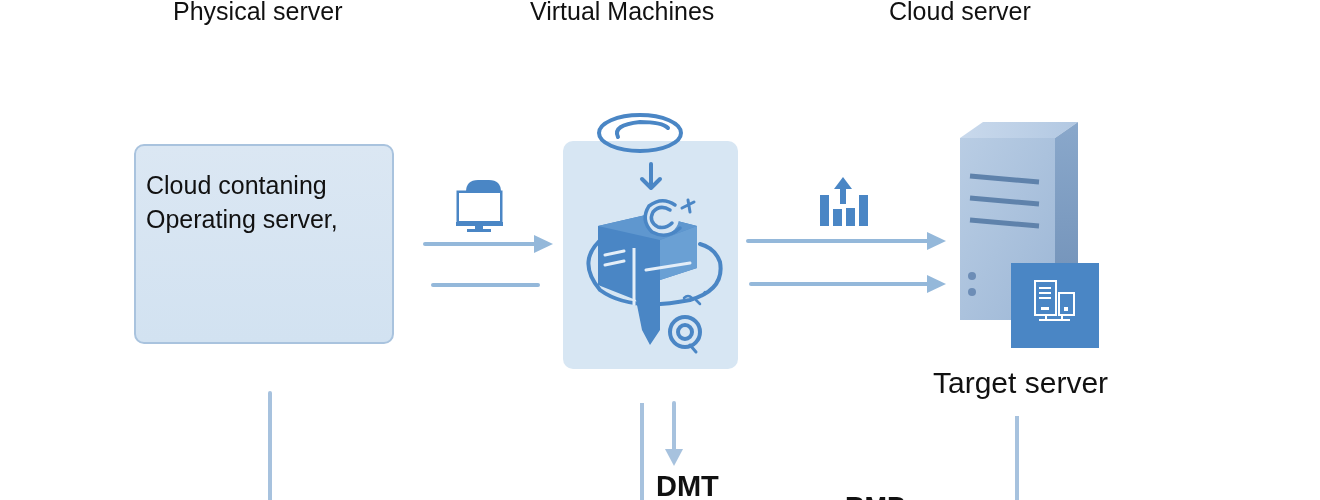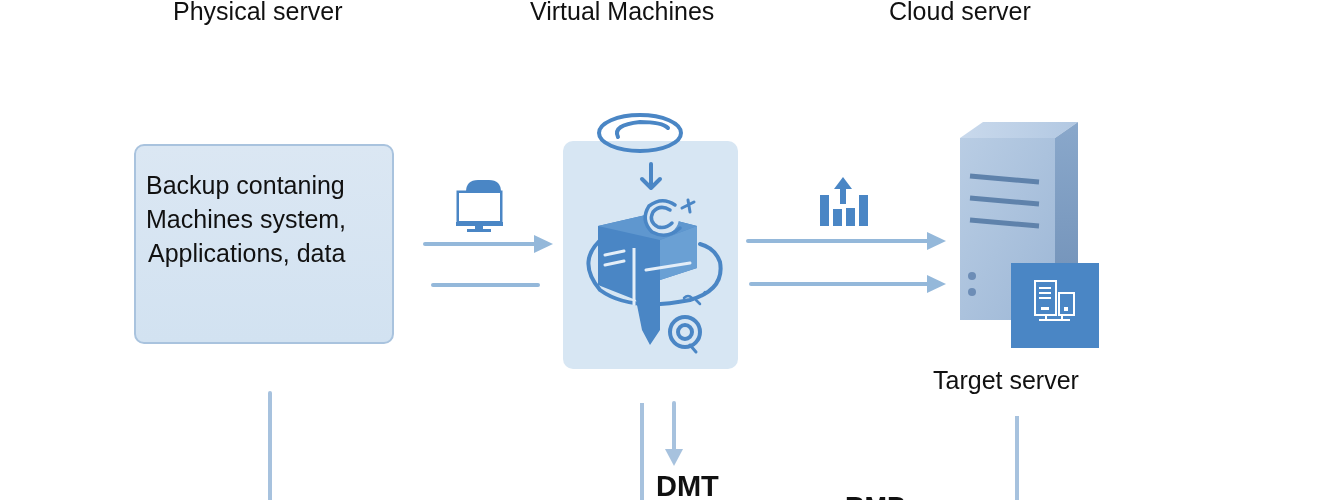--- a/index.html
+++ b/index.html
@@ -16,37 +16,36 @@
     background:linear-gradient(180deg,#dbe7f3 0%,#d2e2f1 100%);
     border:2px solid #a9c3de; border-radius:10px; box-sizing:border-box;
   }
   .src-text {
     left:146px; top:168px; font-size:25px; line-height:34px; color:#111;
   }
   .vm-panel {
     left:563px; top:141px; width:175px; height:228px;
     background:#d7e6f3; border-radius:10px;
   }
-  .target-label { left:933px; top:366px; font-size:25px; white-space:nowrap; }
+  .target-label { left:933px; top:366px; font-size:30px; white-space:nowrap; }
   .dmt-label { left:656px; top:470px; font-size:29px; font-weight:bold; }
   .rmp-label { left:845px; top:492px; font-size:27px; font-weight:bold; height:8px; overflow:hidden; }
   svg { position:absolute; left:0; top:0; }
 </style>
 </head>
 <body>
 
 <div class="abs col-title" style="left:173px;">Physical server</div>
 <div class="abs col-title" style="left:530px;">Virtual Machines</div>
 <div class="abs col-title" style="left:889px;">Cloud server</div>
 
 <div class="abs src-box"></div>
 <div class="abs src-text">
-  <div>Backup contaning</div>
-  <div>Machines system,</div>
-  <div style="padding-left:2px">Applications, data</div>
+  <div>Cloud contaning</div>
+  <div>Operating server,</div>
 </div>
 
 <div class="abs vm-panel"></div>
 
 <svg width="1320" height="500" viewBox="0 0 1320 500">
   <defs>
     <linearGradient id="srvFront" x1="0" y1="0" x2="1" y2="1">
       <stop offset="0" stop-color="#b9cde4"></stop>
       <stop offset="1" stop-color="#9db7d6"></stop>
     </linearGradient>

